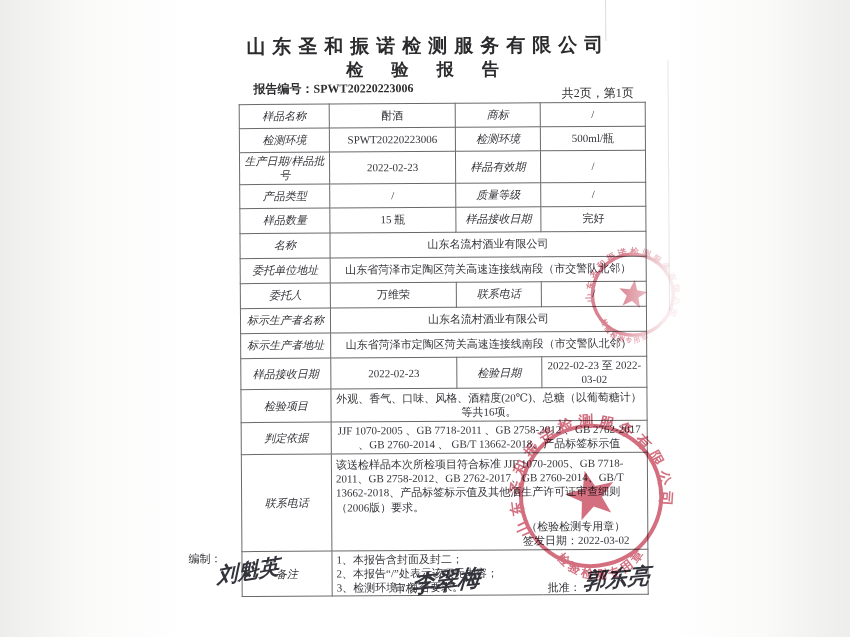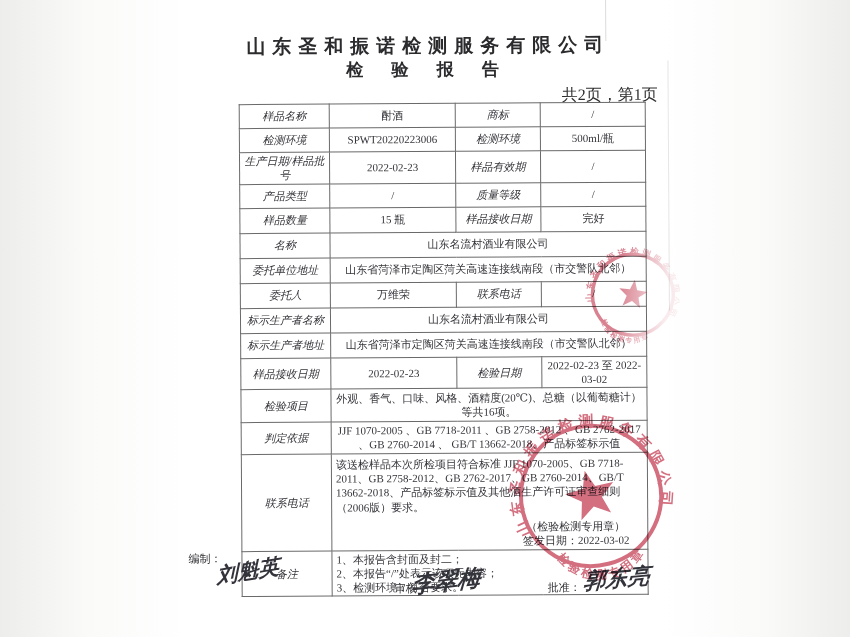--- a/index.html
+++ b/index.html
@@ -9,21 +9,21 @@
     color:#2e2e30;
     background:linear-gradient(90deg,#ededeb 0%,#fafaf9 10%,#ffffff 22%,#ffffff 78%,#fafaf9 90%,#ededeb 100%);
   }
   .page{position:absolute;inset:0;transform:rotate(-0.35deg);transform-origin:50% 50%;}
   .edge-line{position:absolute;background:#dcdcda;width:1px;}
   .company{position:absolute;top:33px;left:120px;width:620px;text-align:center;
     font-size:19px;font-weight:bold;letter-spacing:7px;color:#2b2b2e;}
   .rtitle{position:absolute;top:58px;left:120px;width:620px;text-align:center;
     font-size:17px;font-weight:bold;letter-spacing:12px;color:#2b2b2e;}
   .repline{position:absolute;top:80px;left:255px;font-size:12px;font-weight:bold;}
-  .pagination{position:absolute;top:86px;left:563px;font-size:16px;}
+  .pagination{position:absolute;top:86px;left:563px;font-size:12px;}
   table.rep{position:absolute;left:240px;top:103px;width:406px;border-collapse:collapse;table-layout:fixed;}
   table.rep td{border:1px solid #6a6a6a;font-size:11px;line-height:1.3;padding:1px 4px;
     text-align:center;vertical-align:middle;color:#34343a;}
   td.lab{color:#2f2f33;font-style:italic;}
   td.left{text-align:left;padding-left:7px;}
   tr.h24{height:24px;} tr.h25{height:25px;} tr.h27{height:27px;}
   tr.h33{height:33px;} tr.h31{height:31px;} tr.h78{height:78px;} tr.h45{height:45px;}
   .concl{position:relative;vertical-align:top;}
   .concl .body-text{display:block;text-align:left;margin-top:2px;}
   .seal-note{display:block;text-align:right;margin-top:6px;padding-right:18px;}
@@ -40,20 +40,23 @@
 <body>
 
 <div class="page">
 
   <div class="edge-line" style="left:607px;top:0;height:42px;"></div>
   <div class="edge-line" style="left:669px;top:62px;height:250px;opacity:.7;"></div>
 
   <div class="company">山东圣和振诺检测服务有限公司</div>
   <div class="rtitle">检 验 报 告</div>
 
+  <div class="repline">
+    <span>报告编号：</span><span>SPWT20220223006</span>
+  </div>
   <div class="pagination">共2页，第1页</div>
 
   <table class="rep">
     <colgroup>
         <col style="width:90px">
         <col style="width:126px">
         <col style="width:85px">
         <col style="width:105px">
       </colgroup>
     <tbody>

